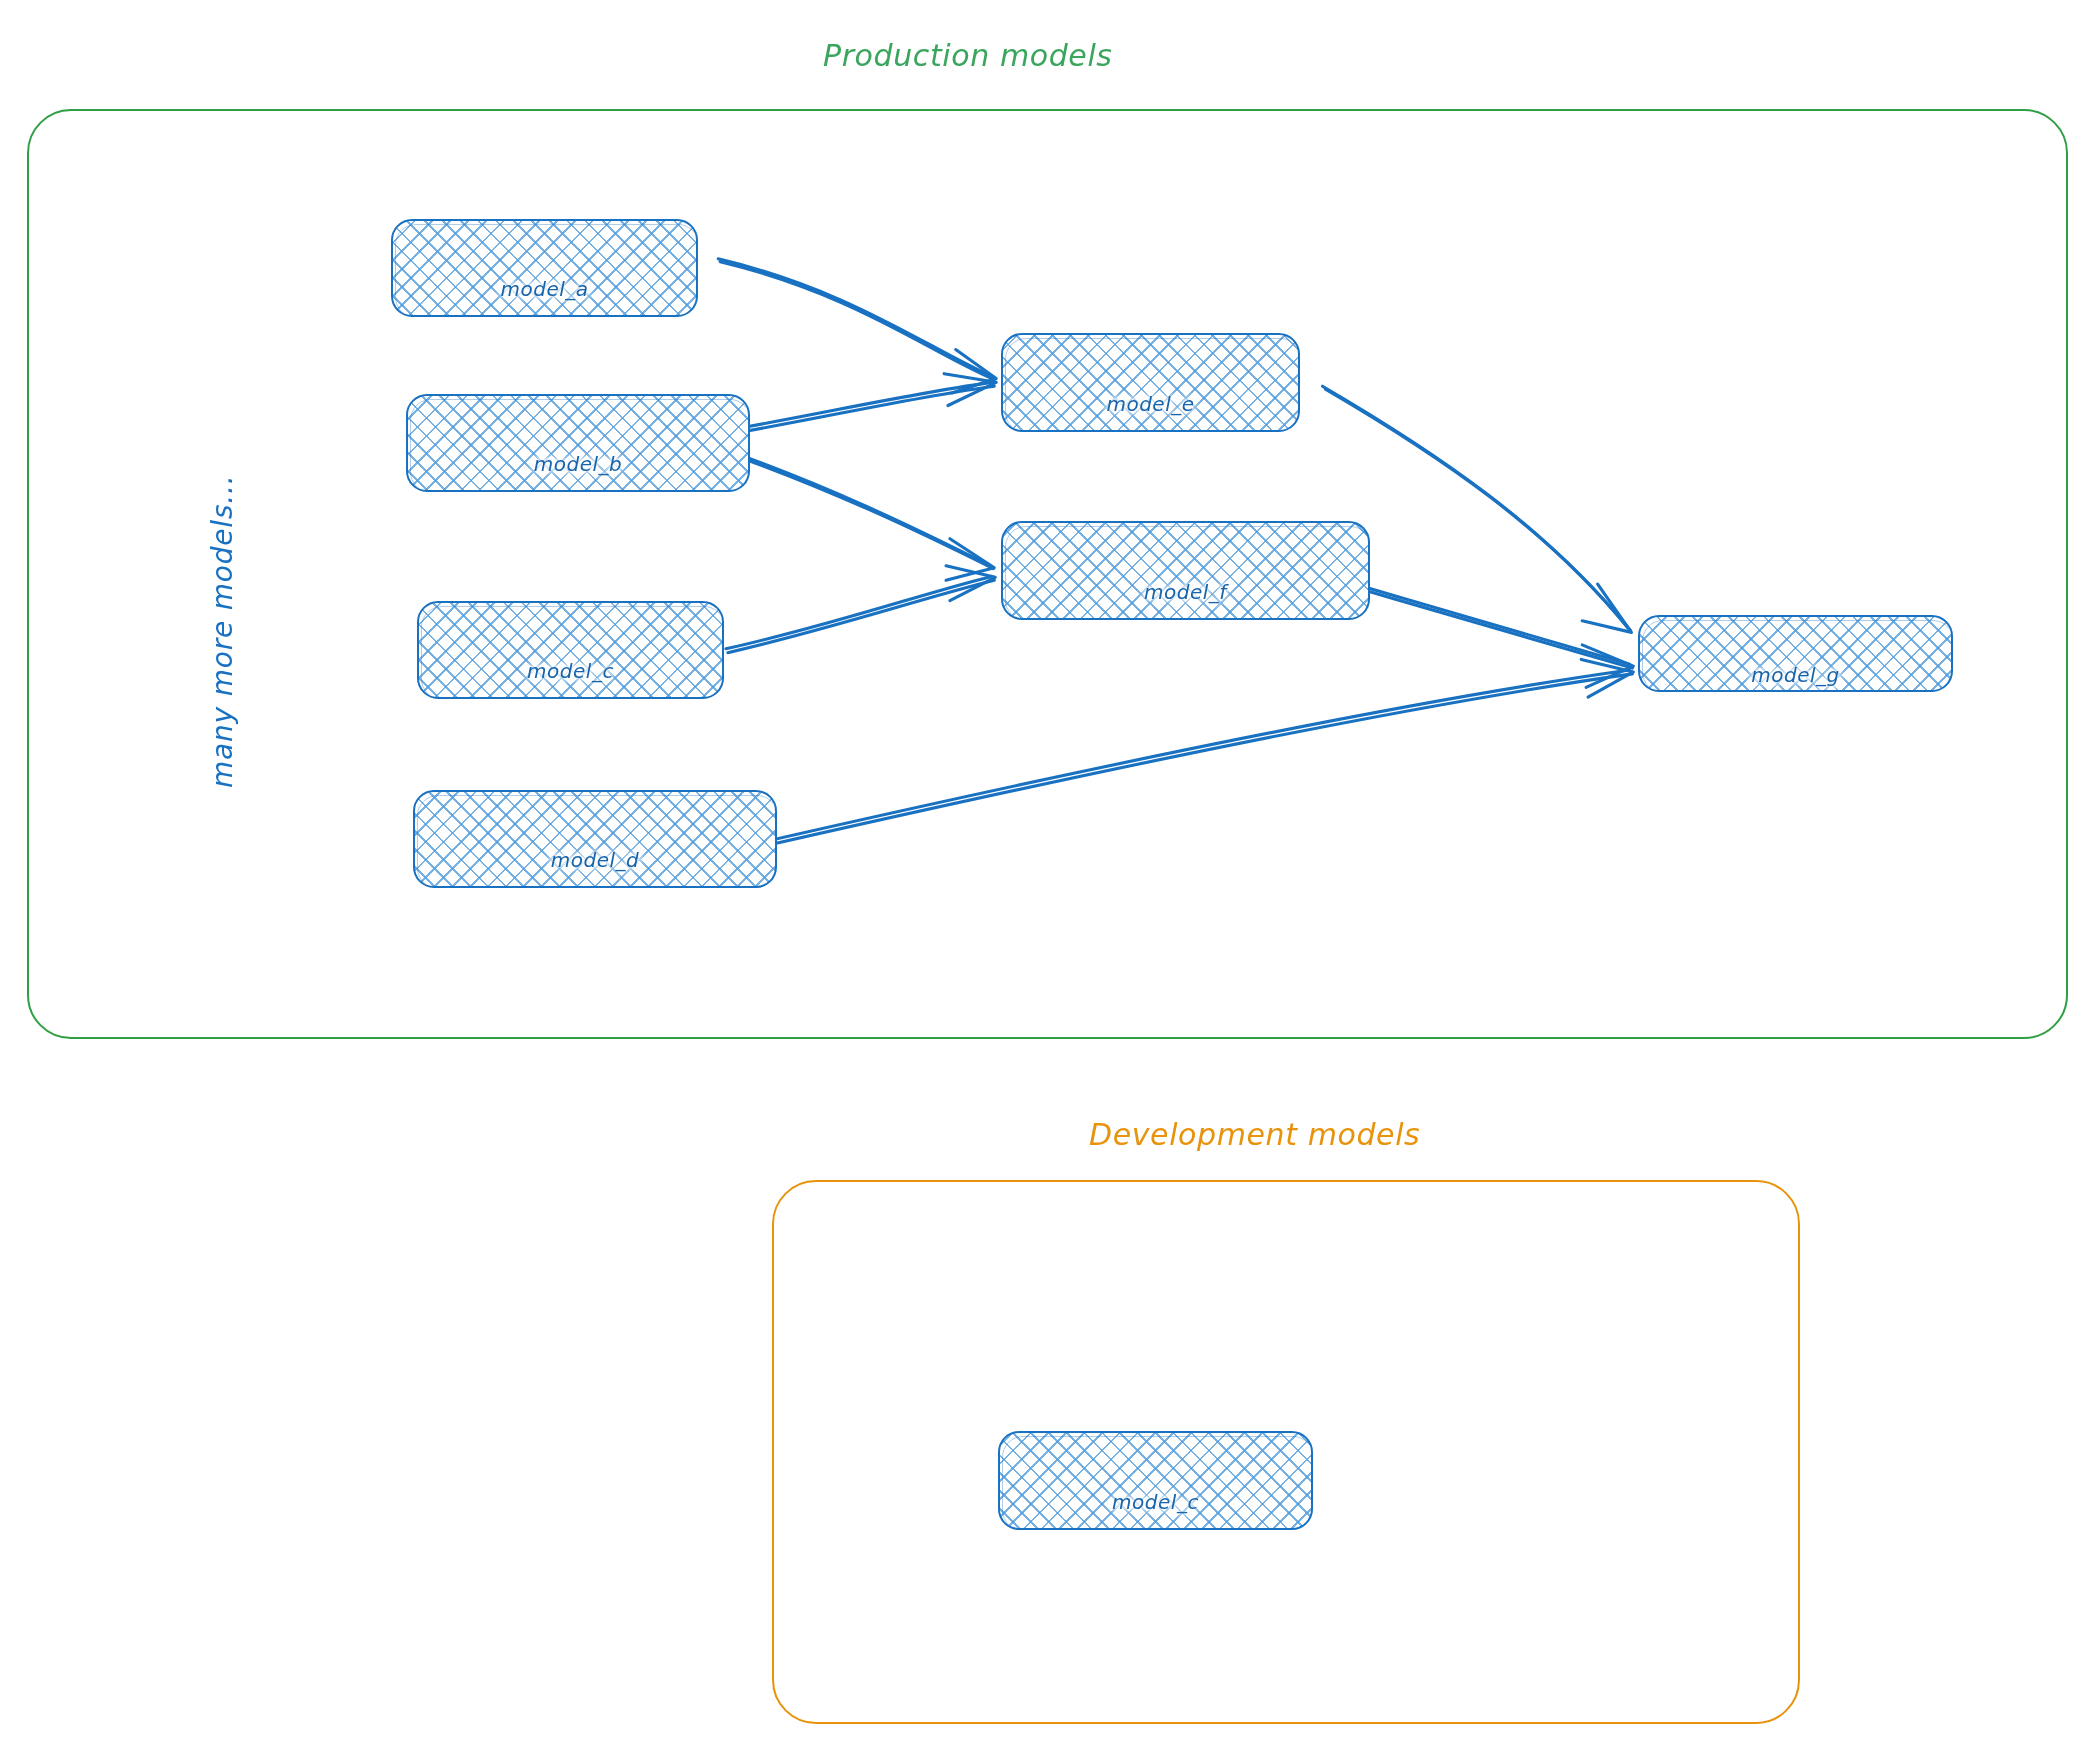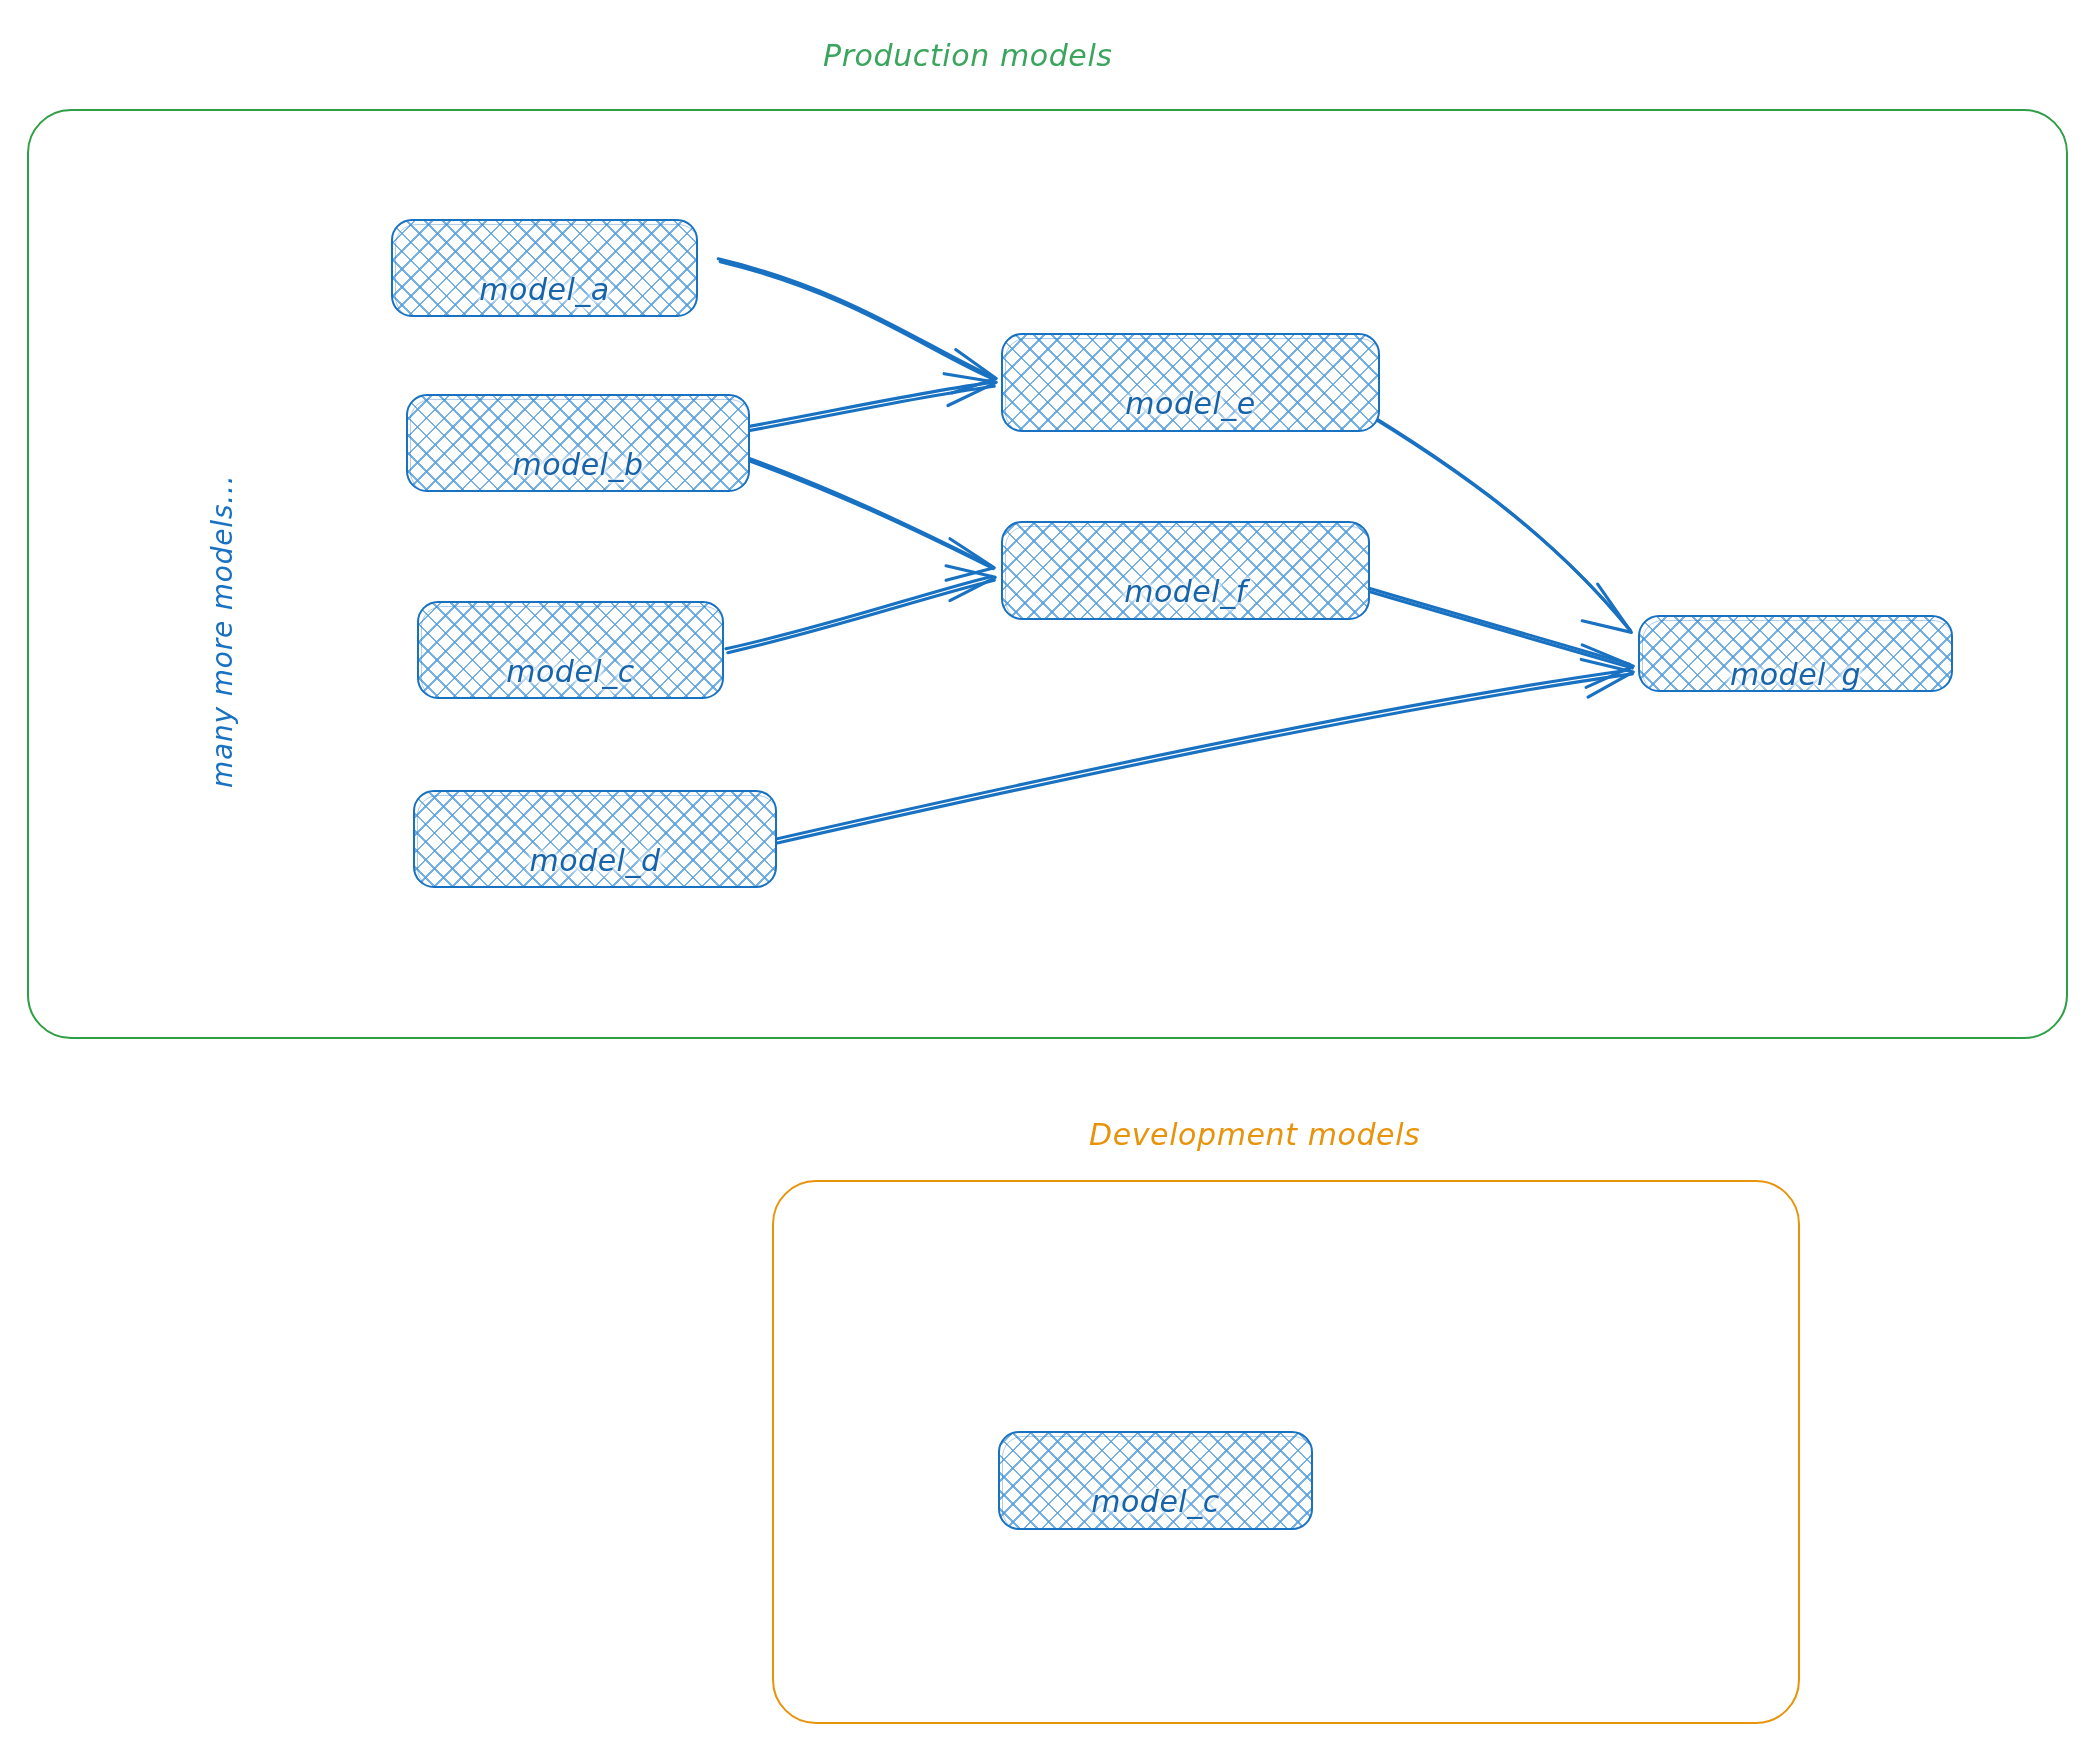--- a/index.html
+++ b/index.html
@@ -77,21 +77,21 @@
     position: absolute;
     left: 1.9px; top: 2.9px; right: -2.9px; bottom: -2.9px;
     border: 1.4px solid rgba(25,113,194,0.35);
     border-radius: 21px;
     pointer-events: none;
   }
   .node-label {
     position: relative;
     z-index: 2;
     color: #1864ab;
-    font-size: 30px;
+    font-size: 20px;
     font-style: italic;
     letter-spacing: 0.5px;
     text-shadow:
        0 0 4.8px #ffffff, 0 0 4.8px #ffffff,
        0 0 8.7px #ffffff, 0 0 8.7px #ffffff,
        0 0 11.6px #ffffff;
     font-family: "DejaVu Sans", sans-serif;
     margin-top: 42px;
   }
 
@@ -192,21 +192,21 @@
   </div>
 
   <div class="node" style="left:417px; top:601px; width:307px; height:98px;">
     <span class="node-label">model_c</span>
   </div>
 
   <div class="node" style="left:413px; top:790px; width:364px; height:98px;">
     <span class="node-label">model_d</span>
   </div>
 
-  <div class="node" style="left:1001px; top:333px; width:379px; height:99px;">
+  <div class="node" style="left:1001px; top:333px; width:299px; height:99px;">
     <span class="node-label">model_e</span>
   </div>
 
   <div class="node" style="left:1001px; top:521px; width:369px; height:99px;">
     <span class="node-label">model_f</span>
   </div>
 
   <div class="node" style="left:1638px; top:615px; width:315px; height:77px;">
     <span class="node-label">model_g</span>
   </div>

